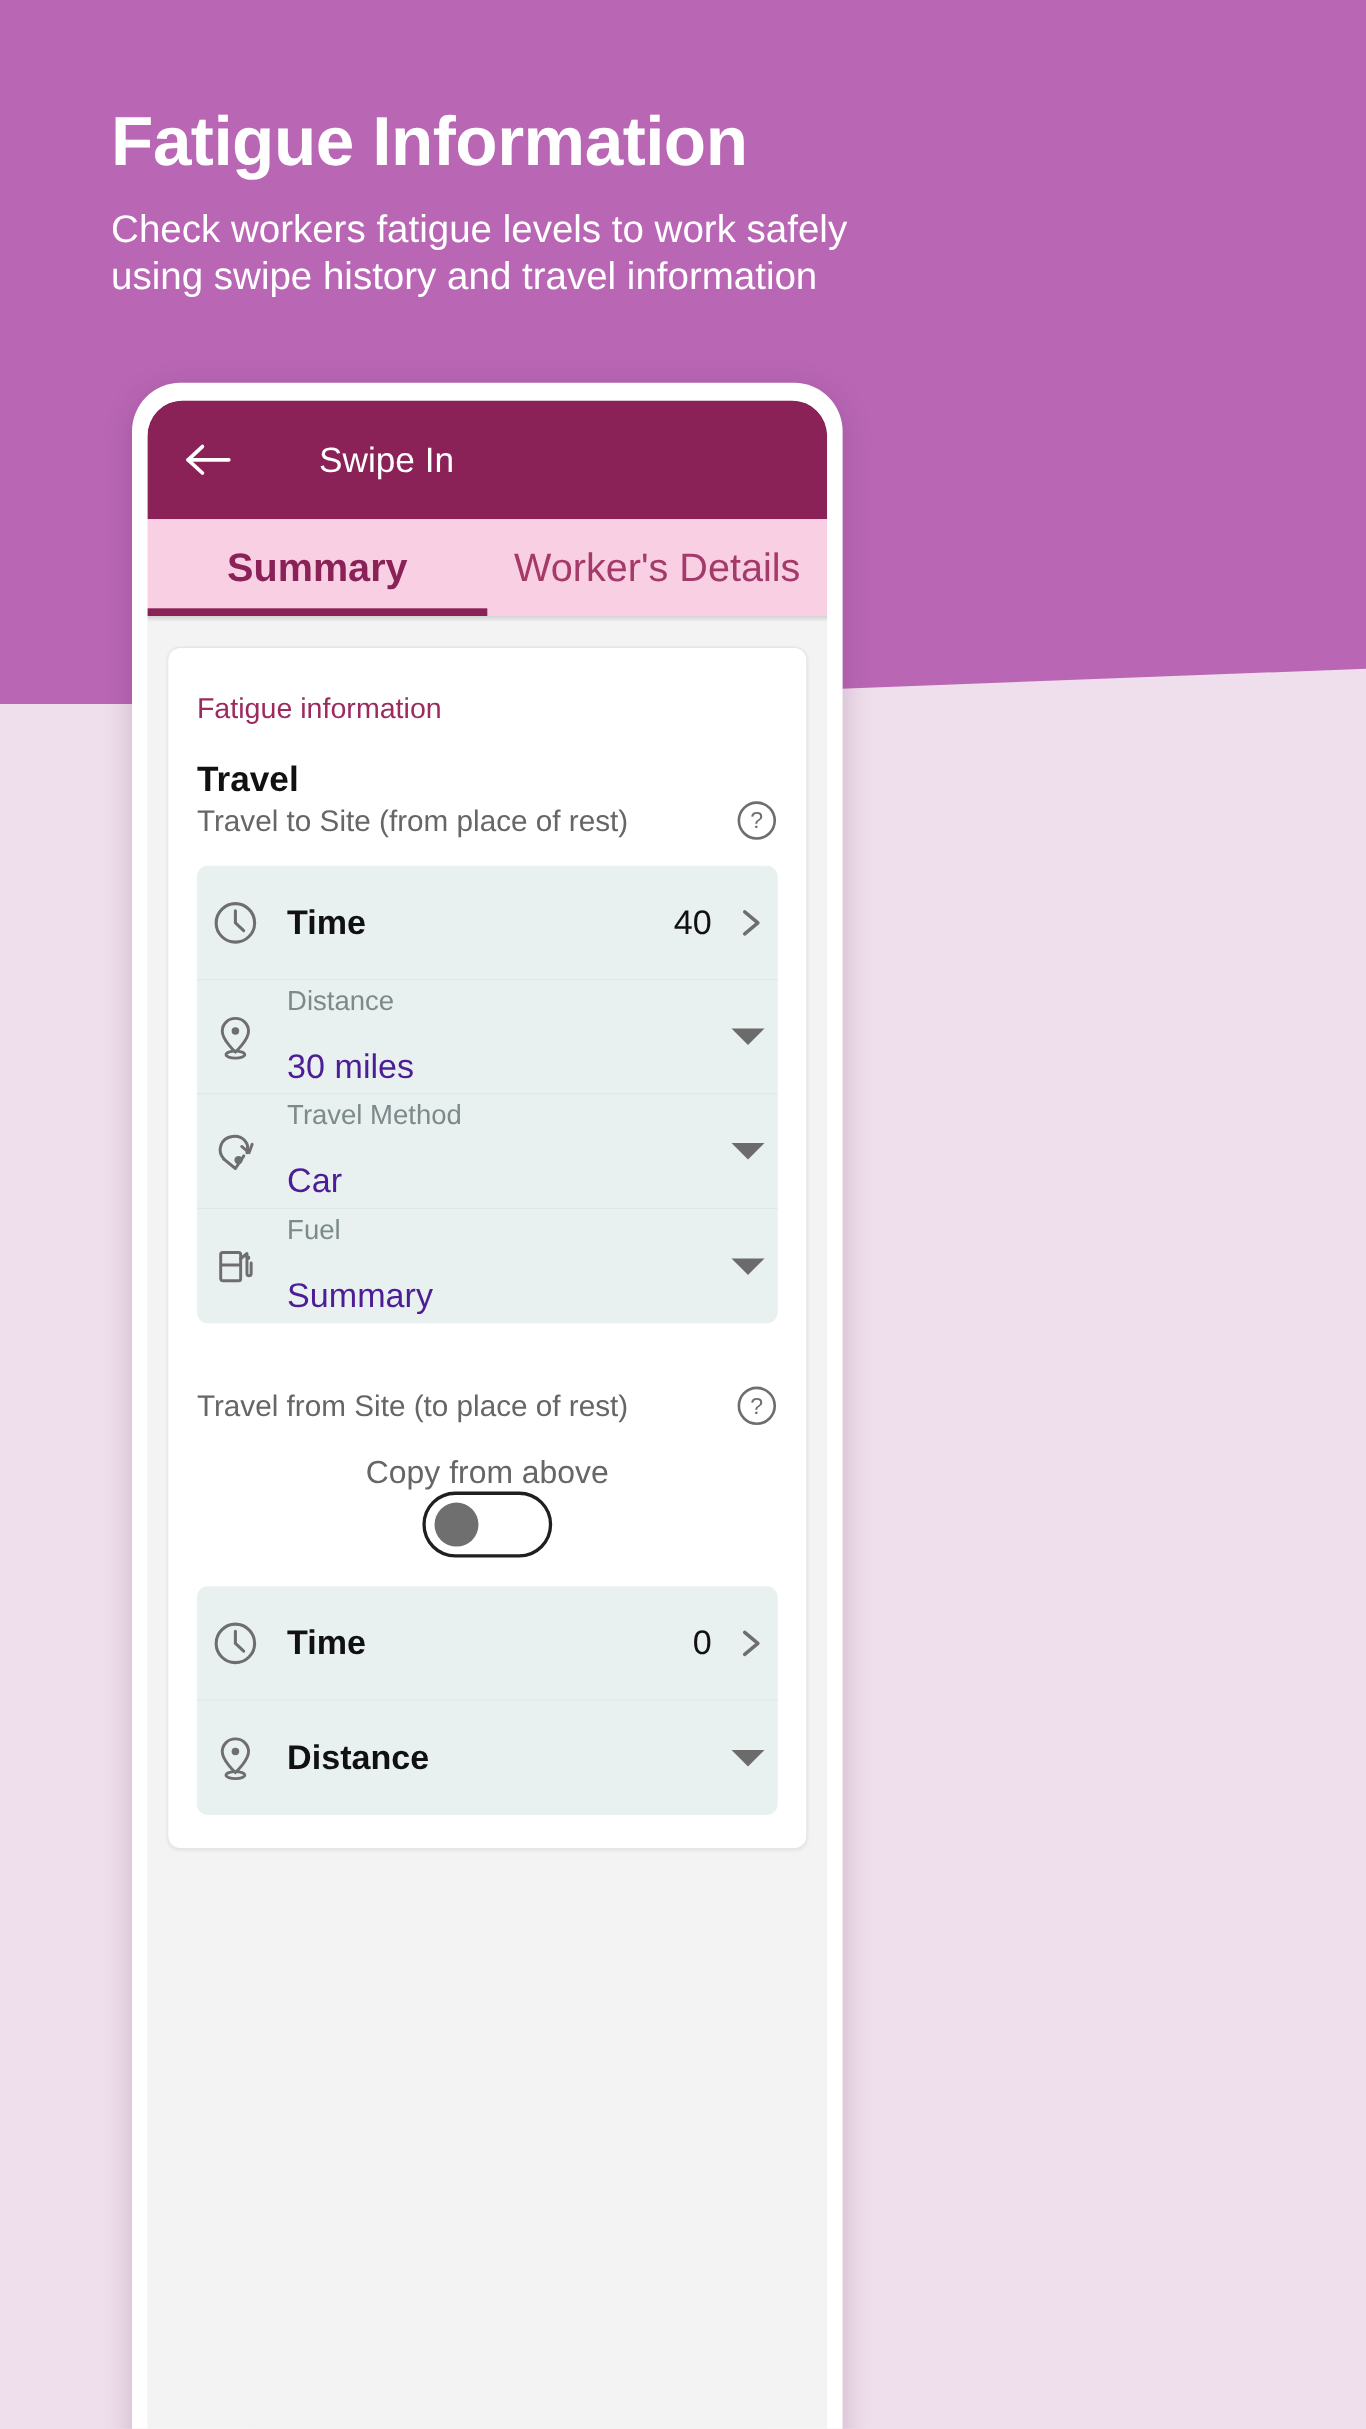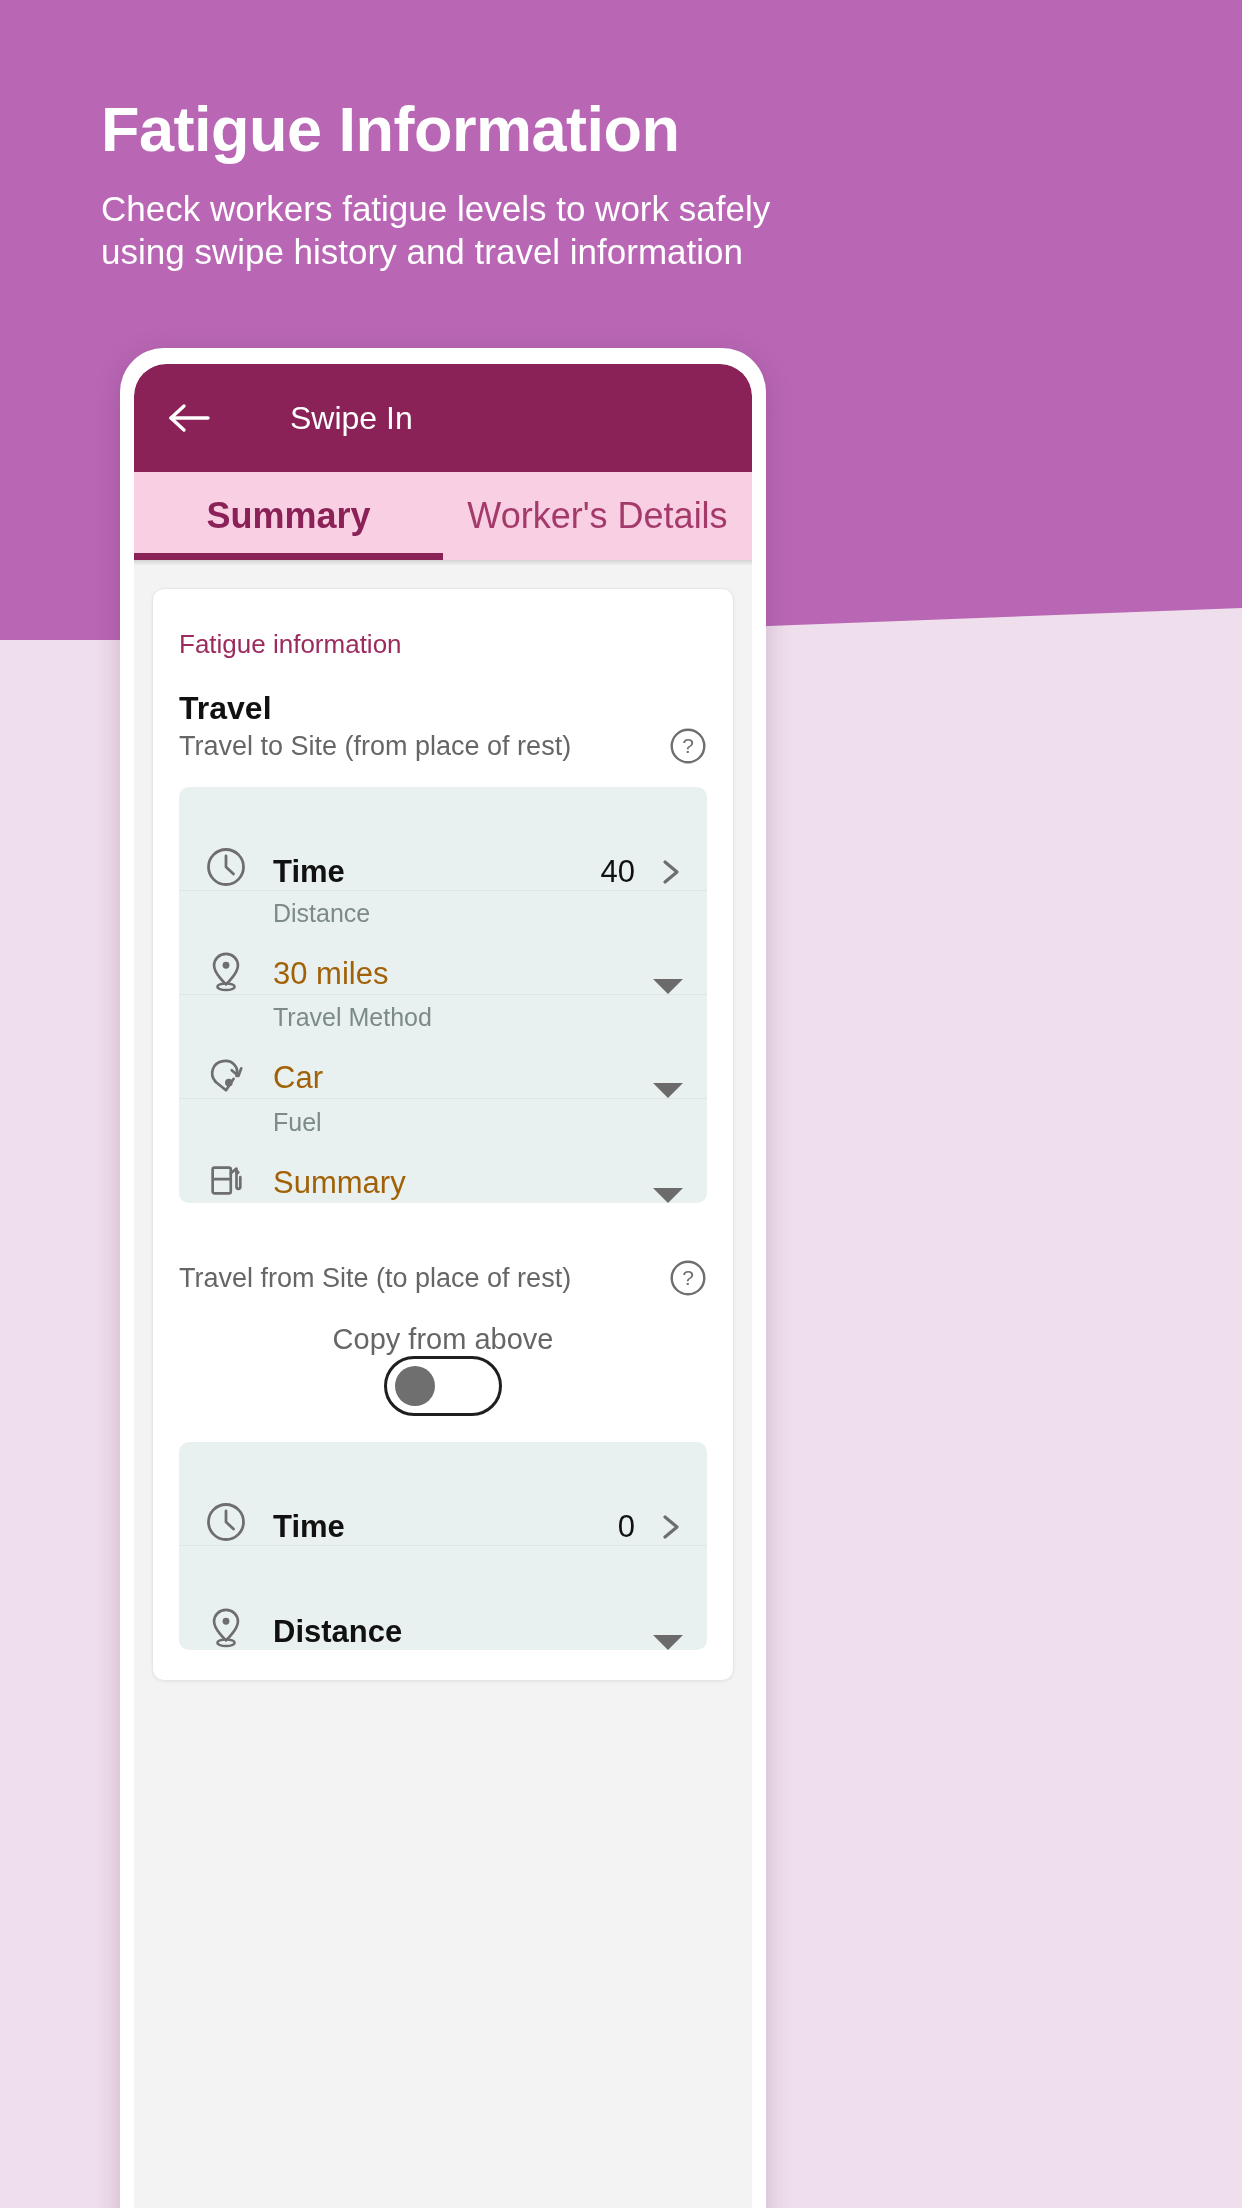--- a/index.html
+++ b/index.html
@@ -125,38 +125,38 @@
   .help-icon{
     width:38px;height:38px;flex:0 0 38px;
   }
 
   .fieldgroup{
     background:#e9f0f0;
     border-radius:10px;
     overflow:hidden;
   }
   .field{
-    display:flex; align-items:flex-end;
-    padding:0 24px;
+    display:flex; align-items:center;
+    padding:0 12px;
     min-height:104px;
     border-bottom:1px solid #dde5e5;
     position:relative;
   }
   .field:last-child{ border-bottom:none; }
   .field-icon{
     width:46px;height:46px;flex:0 0 46px;
     display:flex;align-items:center;justify-content:center;
     margin-right:24px;
   }
   .field-body{ flex:1; display:flex; flex-direction:column; justify-content:center;}
   .field-label-small{
     color:#7c8a8a; font-size:25px; line-height:1.25;
   }
   .field-value{
-    color:#a16207; font-size:31px; line-height:1.3;margin-top:24px;
+    color:#4c1d95; font-size:31px; line-height:1.3;margin-top:24px;
   }
   .field-title{
     color:#111111; font-size:31px; font-weight:bold;
   }
   .field-right{
     display:flex; align-items:center; gap:22px;
   }
   .field-num{
     color:#111111; font-size:31px;
   }

